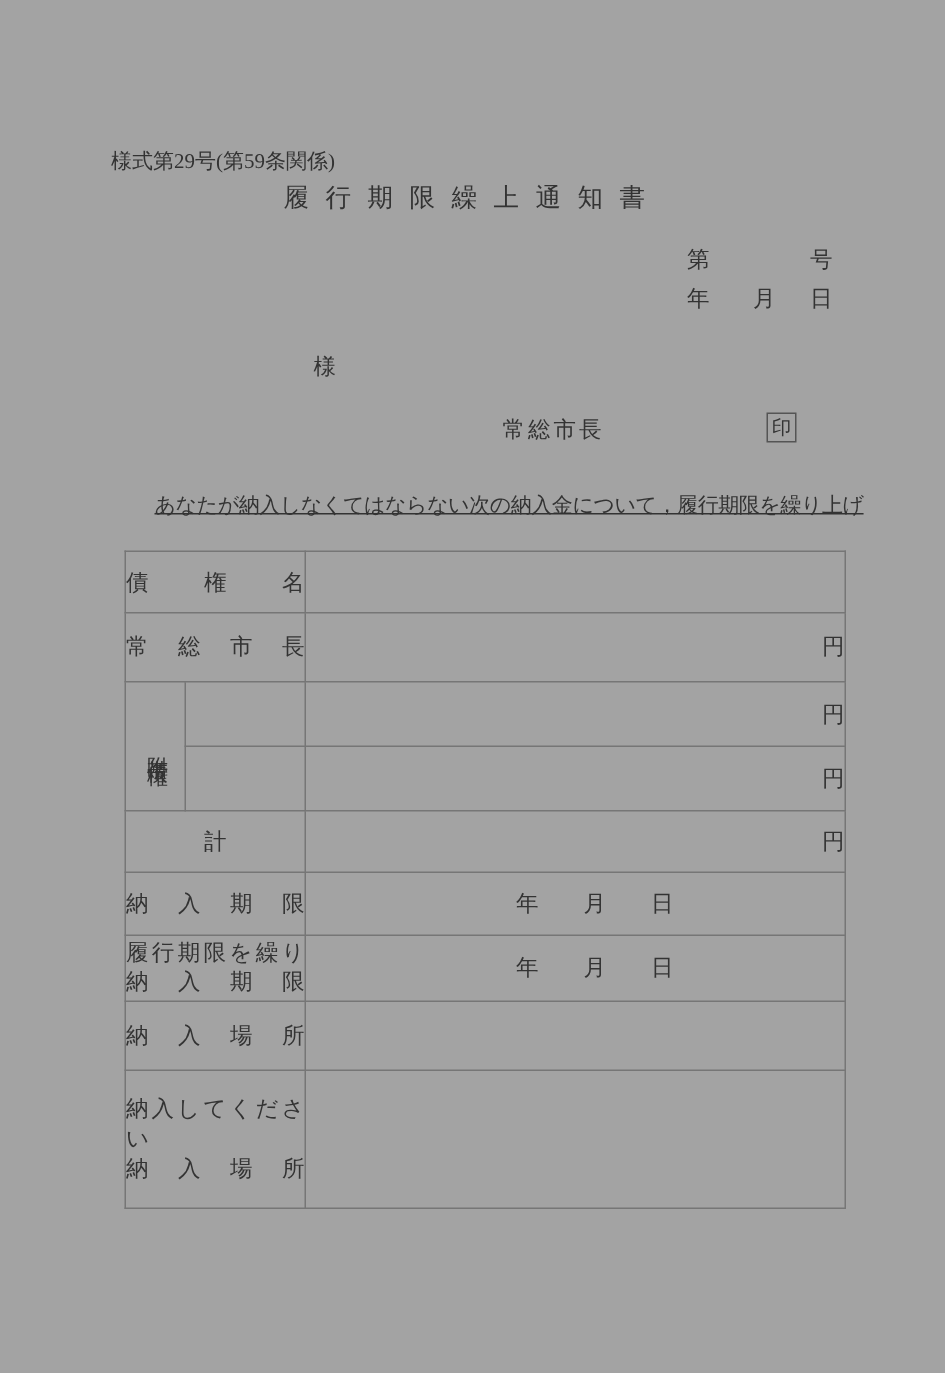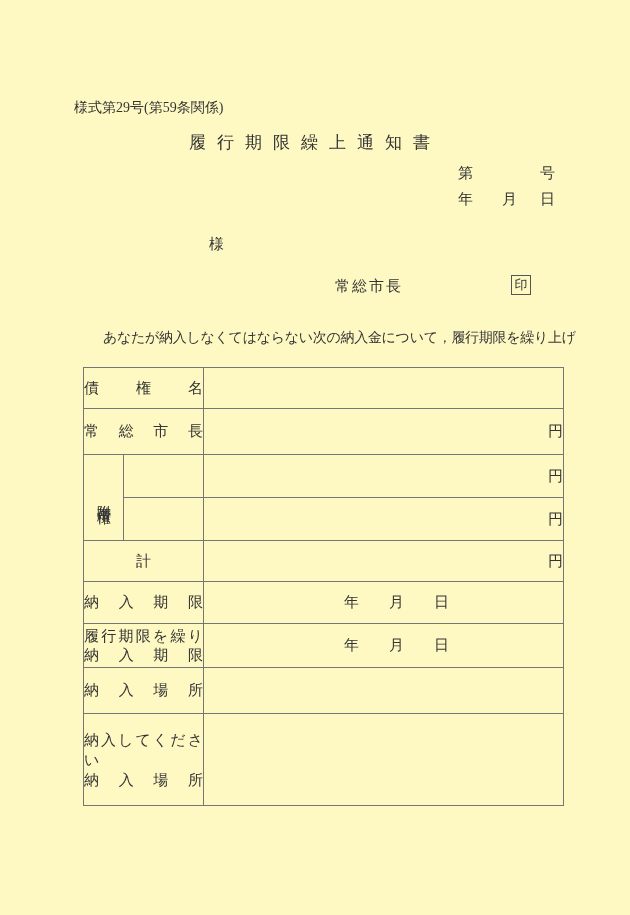--- a/index.html
+++ b/index.html
@@ -1,47 +1,46 @@
 <!DOCTYPE html>
 <html><head>
 <meta charset="utf-8">
 <style>
   html, body { margin: 0; padding: 0; background: #e8e8e8; }
   .page {
     position: relative;
     width: 630px;
     height: 915px;
     margin: 0 auto;
-    background: #fef9c3;
+    background: #a3a3a3;
     font-family: "Liberation Serif", "DejaVu Serif", serif;
     color: #333;
     overflow: hidden;
   }
   .abs { position: absolute; white-space: nowrap; }
 
   .form-number { left: 74px; top: 99px; font-size: 14px; }
   .doc-title {
     left: 0; top: 120px; width: 100%;
     text-align: center; font-size: 17px; letter-spacing: 11px;
     white-space: nowrap;
-    margin-top: 11px;
   }
   .docno-prefix { left: 458px; top: 164px; font-size: 15px; }
   .docno-suffix { left: 540px; top: 164px; font-size: 15px; }
   .date-year  { left: 458px; top: 190px; font-size: 15px; }
   .date-month { left: 502px; top: 190px; font-size: 15px; }
   .date-day   { left: 540px; top: 190px; font-size: 15px; }
   .recipient  { left: 209px; top: 235px; font-size: 15px; }
   .sender     { left: 335px; top: 277px; font-size: 15px; letter-spacing: 2px; }
   .seal-box {
     left: 511px; top: 275px; width: 20px; height: 20px;
     border: 1px solid #555; box-sizing: border-box;
     font-size: 13px; line-height: 18px; text-align: center;
   }
-  .body-text { left: 76px; top: 325px; font-size: 14px; letter-spacing: -0.3px; line-height: 25.5px; }
+  .body-text { left: 76px; top: 325px; font-size: 14px; letter-spacing: -0.3px; line-height: 25.5px; text-decoration: underline; }
   .body-text .line1 { padding-left: 27px; }
   .body-text div { white-space: nowrap; }
 
   table.form-table {
     position: absolute; left: 83px; top: 367px;
     width: 480px; border-collapse: collapse; table-layout: fixed; border-radius: 19px;
   }
   .form-table td {
     border: 1px solid #767676;
     padding: 0; font-size: 15px; color: #333;

